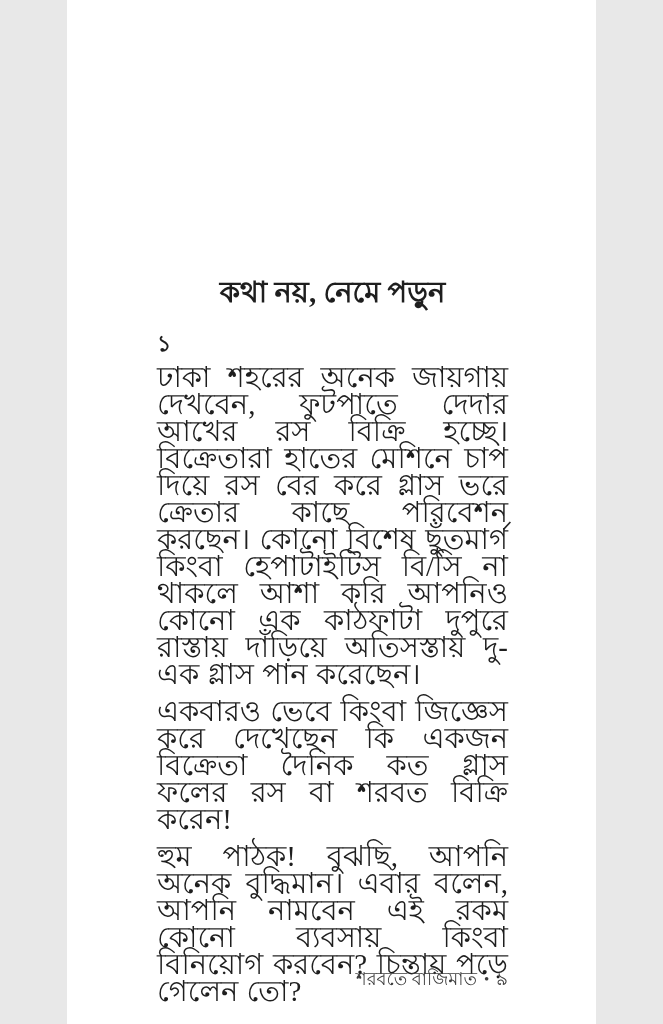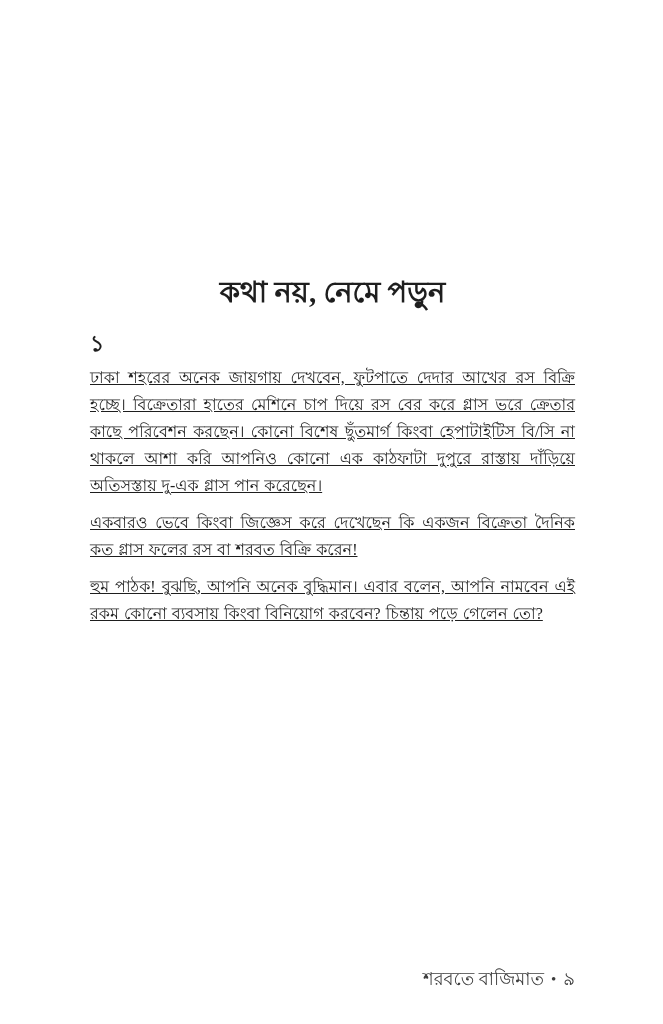--- a/index.html
+++ b/index.html
@@ -7,21 +7,21 @@
     --text: #1e1e1e;
     --footer: #3c3c3c;
   }
   html, body {
     margin: 0;
     padding: 0;
     background: #e8e8e8;
   }
   .book-page {
     position: relative;
-    width: 663px;
+    width: 529px;
     height: 1024px;
     background: var(--bg);
     font-family: "Liberation Serif", "DejaVu Serif", serif;
     overflow: hidden;
     margin: 0 auto;
   }
   .text-block {
     position: absolute;
     top: 272px;
     left: 90px;
@@ -35,26 +35,25 @@
     text-align: center;
     margin: 0 0 18px 0;
   }
   .section-number {
     font-size: 22px;
     line-height: 27px;
     font-weight: bold;
     margin: 0 0 7px 0;
   }
   .body-paragraph {
-    font-size: 16px;
+    font-size: 29px;
     line-height: 27px;
     text-align: justify;
     margin: 0 0 10px 0;
     word-spacing: 1px;
-    text-decoration: underline;
   }
   .page-footer {
     position: absolute;
     top: 930px;
     right: 88px;
     font-size: 18px;
     line-height: 24px;
     color: var(--footer);
     white-space: nowrap;
     margin-top: 37px;

